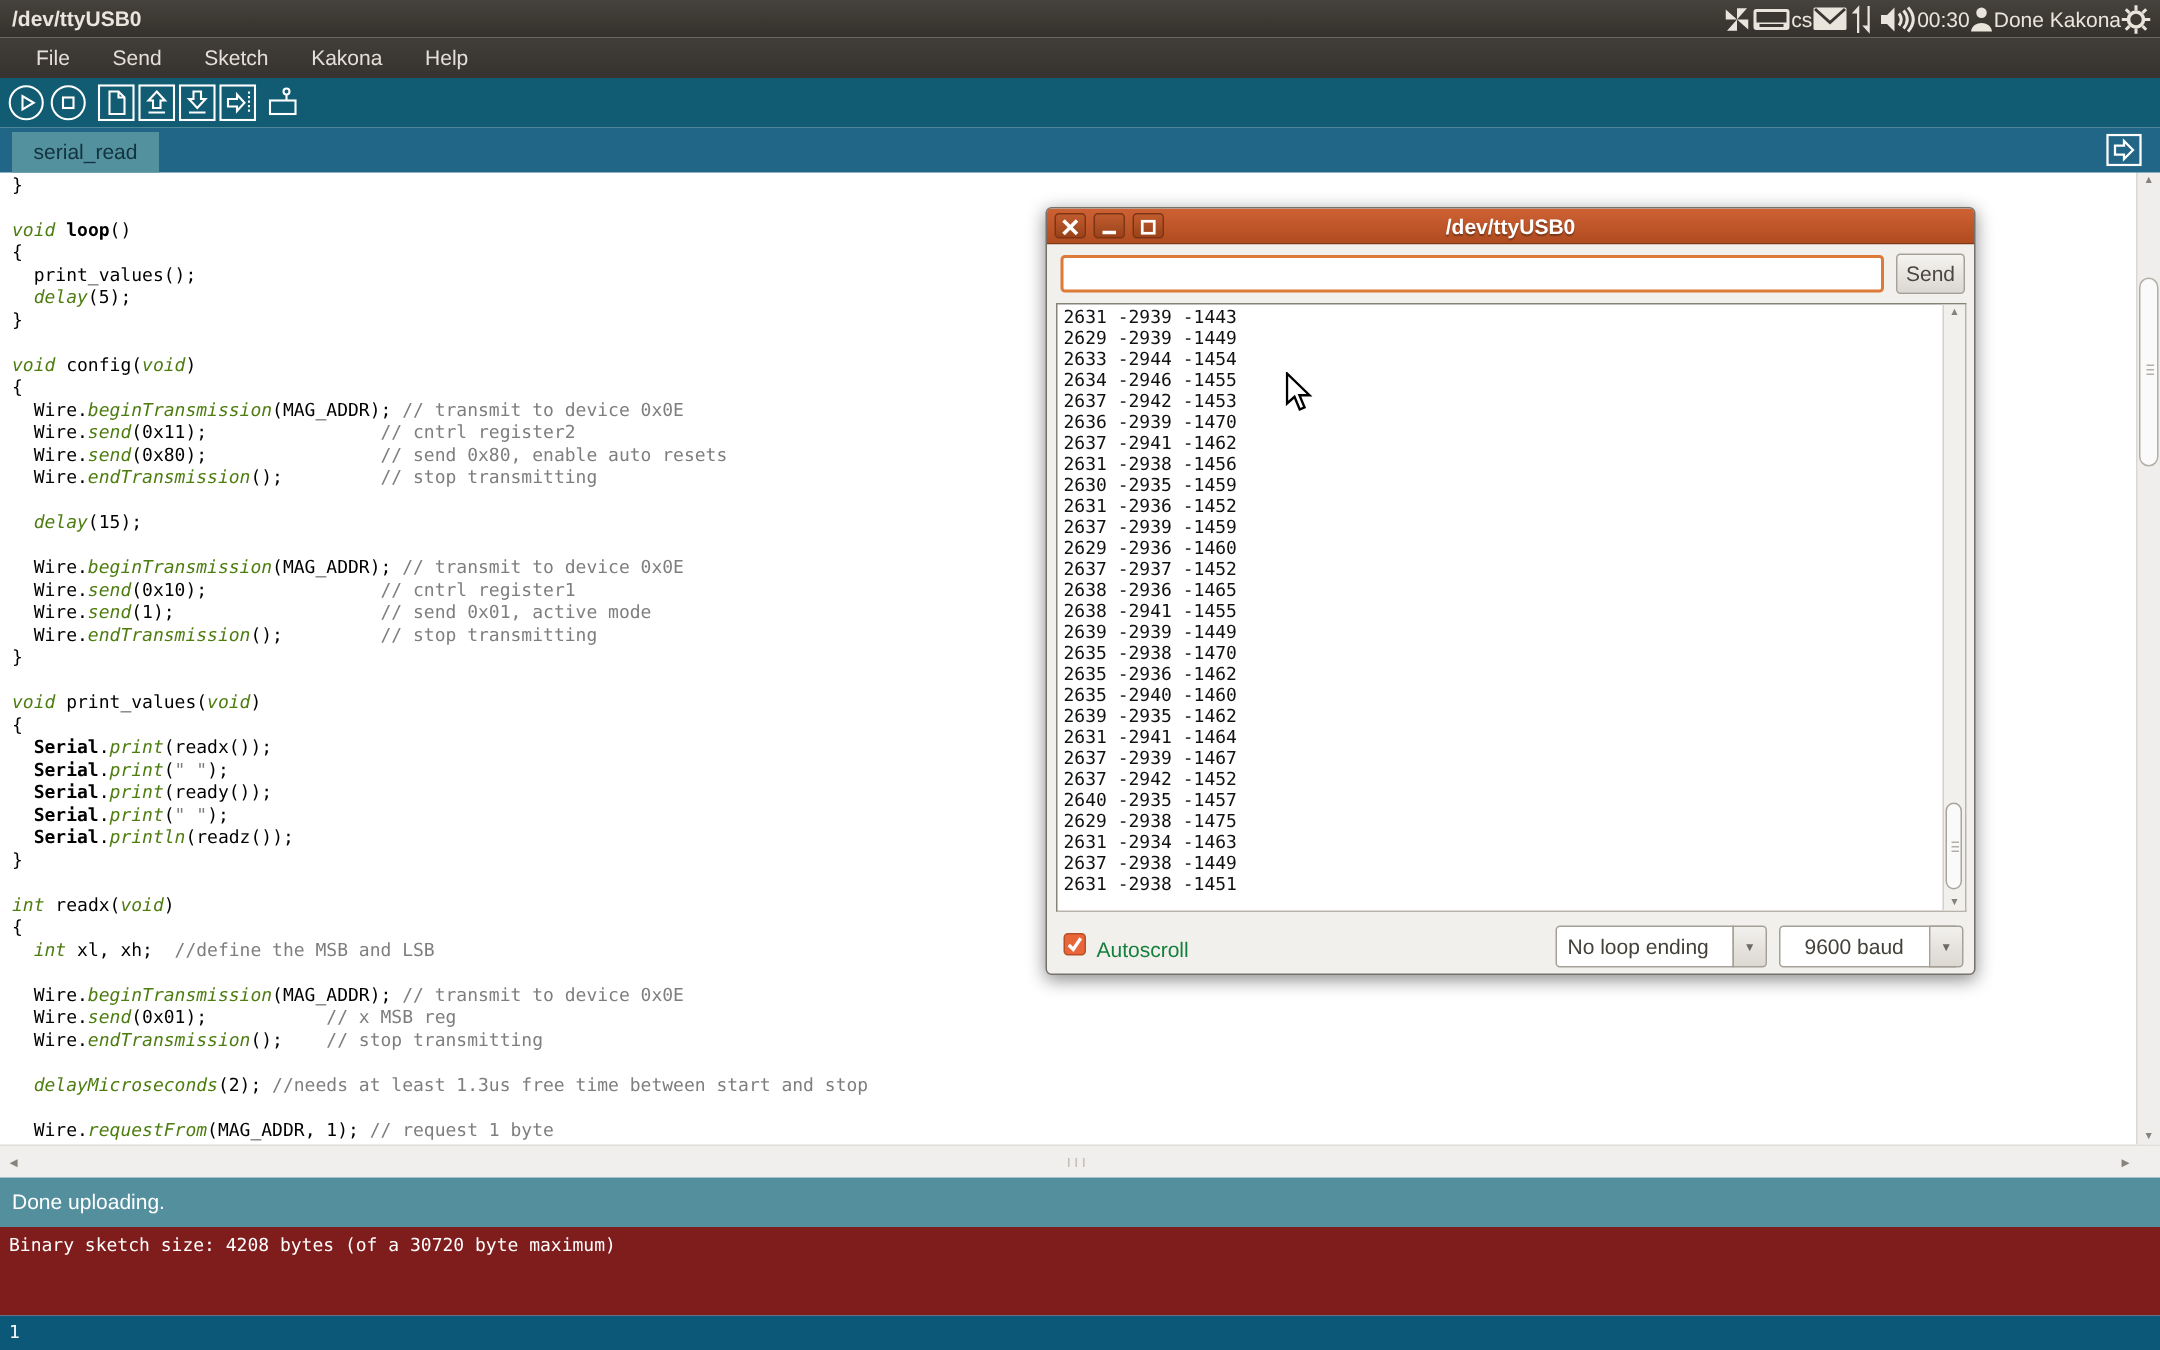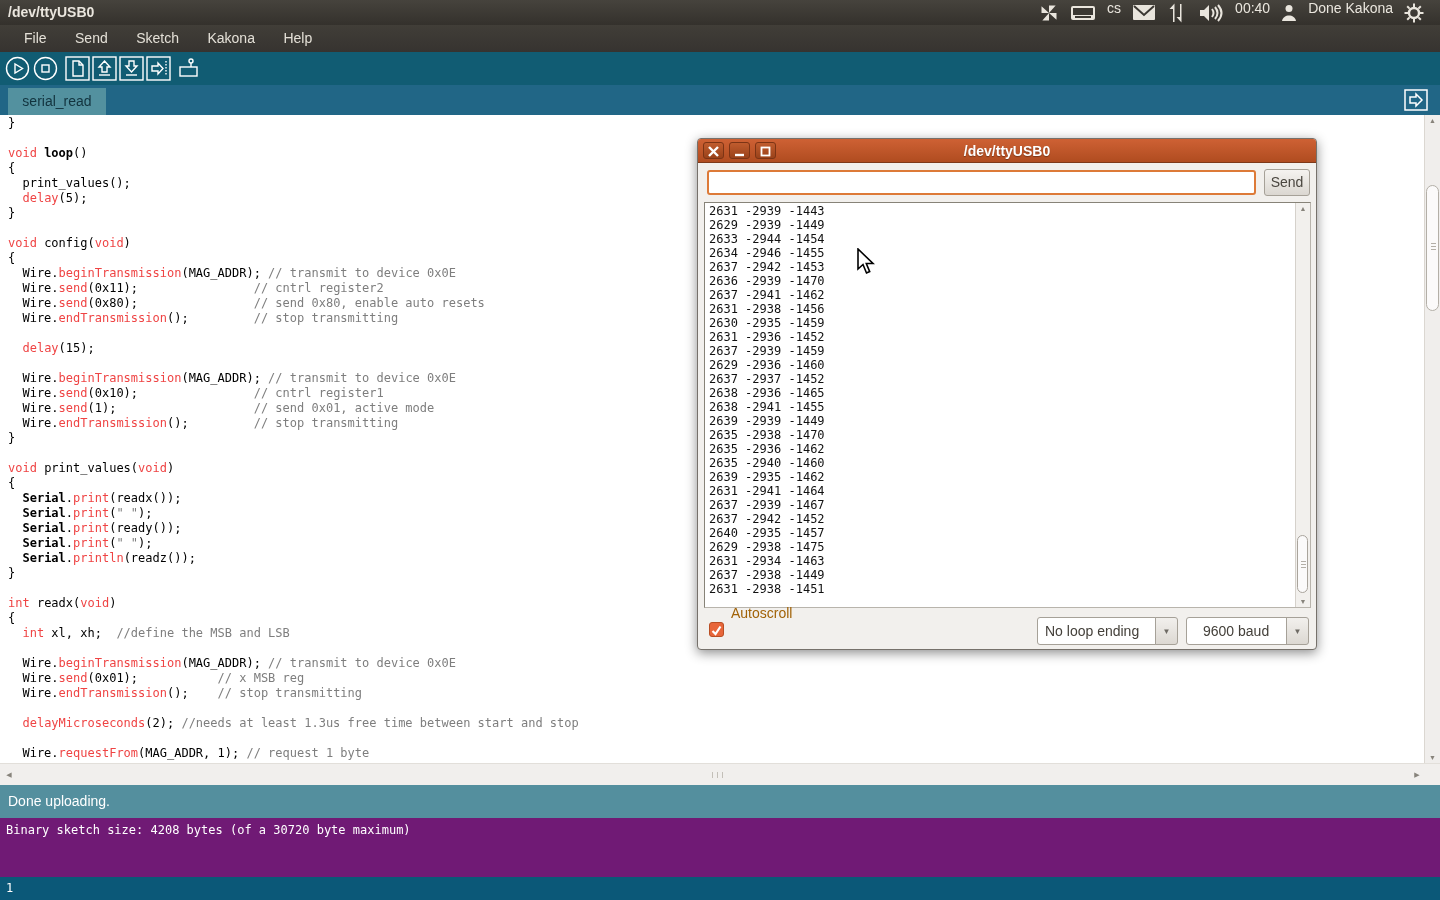--- a/index.html
+++ b/index.html
@@ -3,21 +3,21 @@
 <meta charset="utf-8">
 <style>
   * { margin:0; padding:0; box-sizing:border-box; }
   html,body { width:1440px; height:900px; overflow:hidden; background:#fff;
               font-family:"Liberation Sans", sans-serif; }
 
   
   #panel { position:absolute; left:0; top:0; width:1440px; height:25px;
            background:linear-gradient(#46433d,#34312c); color:#eae6de; z-index:30; }
   #panel-title { position:absolute; left:8px; top:0; line-height:25px; font-size:14px; font-weight:bold; }
-  #tray { position:absolute; right:16px; top:0; height:25px; display:flex; gap:11px; }
+  #tray { position:absolute; right:6px; top:0; height:25px; display:flex; align-items:center; }
   .tray-text { font-size:14px; color:#eae6de; }
   .tray-ic { display:flex; align-items:center; }
 
   
   #menubar { position:absolute; left:0; top:25px; width:1440px; height:27px;
              background:linear-gradient(#413e38,#363330); z-index:29; }
   #menubar .mi { display:inline-block; padding:0 12px; line-height:27px; font-size:14px; color:#e4e0d7; cursor:default; }
   #menubar .mi:first-child { margin-left:12px; }
 
   
@@ -28,41 +28,41 @@
   
   #tabbar { position:absolute; left:0; top:85px; width:1440px; height:30px; background:#216686; z-index:27; }
   #tab-serial { position:absolute; left:8px; top:3px; width:98px; height:27px; background:#53919f;
                 text-align:center; line-height:27px; font-size:14px; color:#12333e; }
   #tab-menu-btn { position:absolute; left:1404px; top:4px; width:24px; height:22px; }
 
   
   #editor { position:absolute; left:0; top:115px; width:1424px; height:648px; background:#fff; overflow:hidden; }
   #code { position:absolute; left:8px; top:1px; font-family:"DejaVu Sans Mono", monospace;
           font-size:12px; line-height:15px; color:#000; white-space:pre; }
-  .tok-o { color:#ef4444; }
+  .tok-o { color:#4d7c0f;font-style:italic; }
   .tok-b { color:#000000; font-weight:bold; }
   .tok-c { color:#7e7e7e; }
 
   
   #vscroll { position:absolute; left:1424px; top:115px; width:16px; height:648px;
              background:#f0eeec; border-left:1px solid #dbd7d1; }
   #vthumb { position:absolute; left:1px; top:70px; width:13px; height:126px; background:#fbfafa;
             border:1px solid #b3afa7; border-radius:7px; }
   .grip { position:absolute; left:4px; width:5px; height:1px; background:#b3afa7; }
   .sarrow { position:absolute; left:0; width:100%; text-align:center; font-size:7px; color:#87837b; }
 
   
   #hscroll { position:absolute; left:0; top:763px; width:1440px; height:22px; background:#f1efed;
              border-top:1px solid #e2dfda; }
   #hgrip span { position:absolute; top:8px; width:1px; height:6px; background:#c3bfb8; }
 
   
   #statusbar { position:absolute; left:0; top:785px; width:1440px; height:33px; background:#548f9e; }
   #statusbar span { position:absolute; left:8px; line-height:33px; font-size:14px; color:#fff; }
-  #console { position:absolute; left:0; top:818px; width:1440px; height:59px; background:#701a75; }
+  #console { position:absolute; left:0; top:818px; width:1440px; height:59px; background:#7f1d1d; }
   #console pre { position:absolute; left:6px; top:5px; color:#fff; font-family:"DejaVu Sans Mono", monospace; font-size:12px; }
   #footerstrip { position:absolute; left:0; top:877px; width:1440px; height:23px; background:#0b5878; }
   #footerstrip span { position:absolute; left:6px; line-height:23px; color:#fff; font-family:"DejaVu Sans Mono", monospace; font-size:12px; }
 
   
   #smwin { position:absolute; left:697px; top:138px; width:620px; height:512px; z-index:40;
            background:#f2f0ed; border:1px solid #76716b; border-radius:4px;
            box-shadow:0 3px 12px rgba(0,0,0,.45); }
   #sm-titlebar { position:absolute; left:0; top:0; width:100%; height:24px;
                  background:linear-gradient(#ce6134,#b04c20); border-bottom:1px solid #7e3919;
@@ -82,21 +82,21 @@
                border-top:1px solid #878378; border-left:1px solid #878378;
                border-right:1px solid #b8b4ac; border-bottom:1px solid #b8b4ac; overflow:hidden; }
   #serial-lines { position:absolute; left:4px; top:1px; font-family:"DejaVu Sans Mono", monospace;
                   font-size:12px; line-height:14px; color:#111; white-space:pre; }
   #sm-scroll { position:absolute; right:0; top:0; width:15px; height:404px; background:#f2f0ed;
                border-left:1px solid #d5d1cb; }
   #sm-thumb { position:absolute; left:1px; bottom:14px; width:11px; height:58px; background:#fbfafa;
               border:1px solid #a9a49c; border-radius:6px; }
   #sm-check { position:absolute; left:11px; top:483px; width:15px; height:15px; background:#e8663a;
               border:1px solid #b94e24; border-radius:3px; }
-  #sm-autoscroll-label { position:absolute; left:33px; top:466px; font-size:14px; color:#a16207;text-align:center; }
+  #sm-autoscroll-label { position:absolute; left:33px; top:486px; font-size:14px; color:#15803d;text-align:center; }
   .dd-field { position:absolute; height:28px; background:#fff; border:1px solid #a6a198;
               border-radius:3px 0 0 3px; font-size:14px; color:#44403a; line-height:26px; padding-left:7px; }
   .dd-btn { position:absolute; height:28px; width:23px; background:linear-gradient(#f2f0ed,#dcd8d2);
             border:1px solid #a6a198; border-radius:0 3px 3px 0; text-align:center;
             font-size:8px; line-height:28px; color:#6e6a64; }
 
   #mouse-cursor { position:absolute; left:857px; top:248px; z-index:60; }
 </style>
 </head>
 <body>
@@ -128,21 +128,21 @@
           <path fill="#e9e5dd" d="M7 19 L7 6 L3.5 6 L8.5 0.5 L8.5 19 Z" transform="translate(-1,0)"></path>
           <path fill="#e9e5dd" d="M12 1 L12 14 L8.5 14 L13.5 19.5 L13.5 1 Z" transform="translate(1,0)"></path>
         </svg>
     </span>
     <span class="tray-ic">
       <svg width="26" height="20" viewBox="0 0 26 20">
           <polygon points="2,7 6,7 11,2 11,18 6,13 2,13" fill="#e9e5dd"></polygon>
           <path d="M14 6 q3 4 0 8 M17 4 q5 6 0 12 M20 2 q7 8 0 16" stroke="#e9e5dd" stroke-width="2" fill="none"></path>
         </svg>
     </span>
-    <span class="tray-text">00:40</span>
+    <span class="tray-text">00:30</span>
     <span class="tray-ic">
       <svg width="16" height="18" viewBox="0 0 16 18">
           <circle cx="8" cy="4.5" r="3.5" fill="#e9e5dd"></circle>
           <path d="M1 17 C2 9.5 14 9.5 15 17 Z" fill="#e9e5dd"></path>
         </svg>
     </span>
     <span class="tray-text">Done Kakona</span>
     <span class="tray-ic">
       <svg width="20" height="20" viewBox="0 0 20 20">
           <circle cx="10" cy="10" r="5" stroke="#e9e5dd" stroke-width="2.4" fill="none"></circle>

